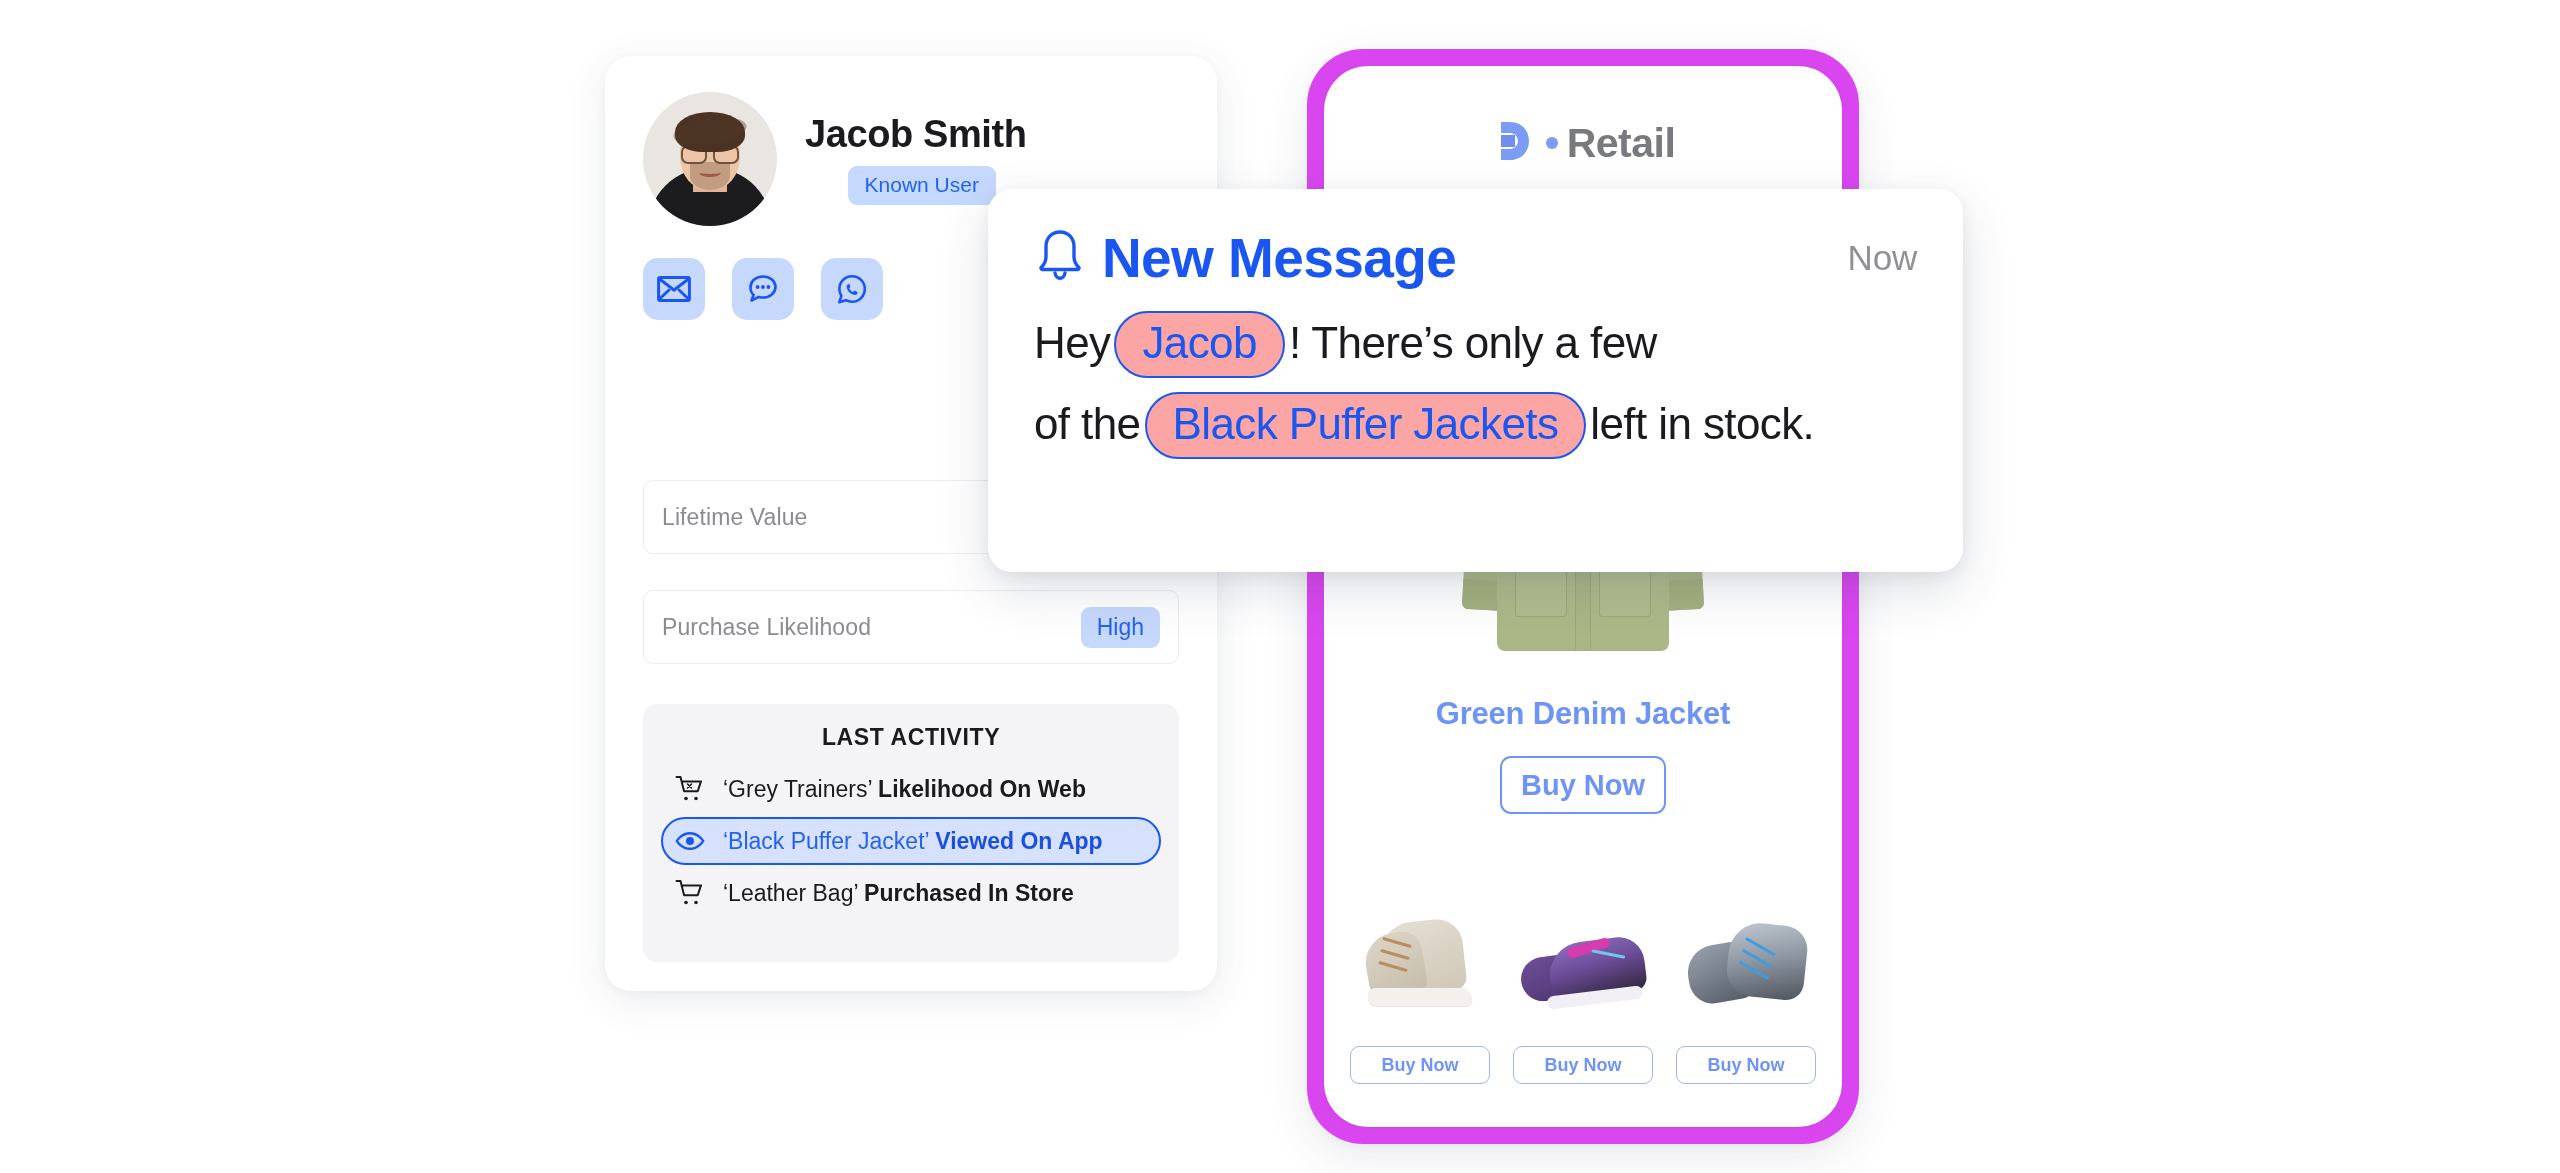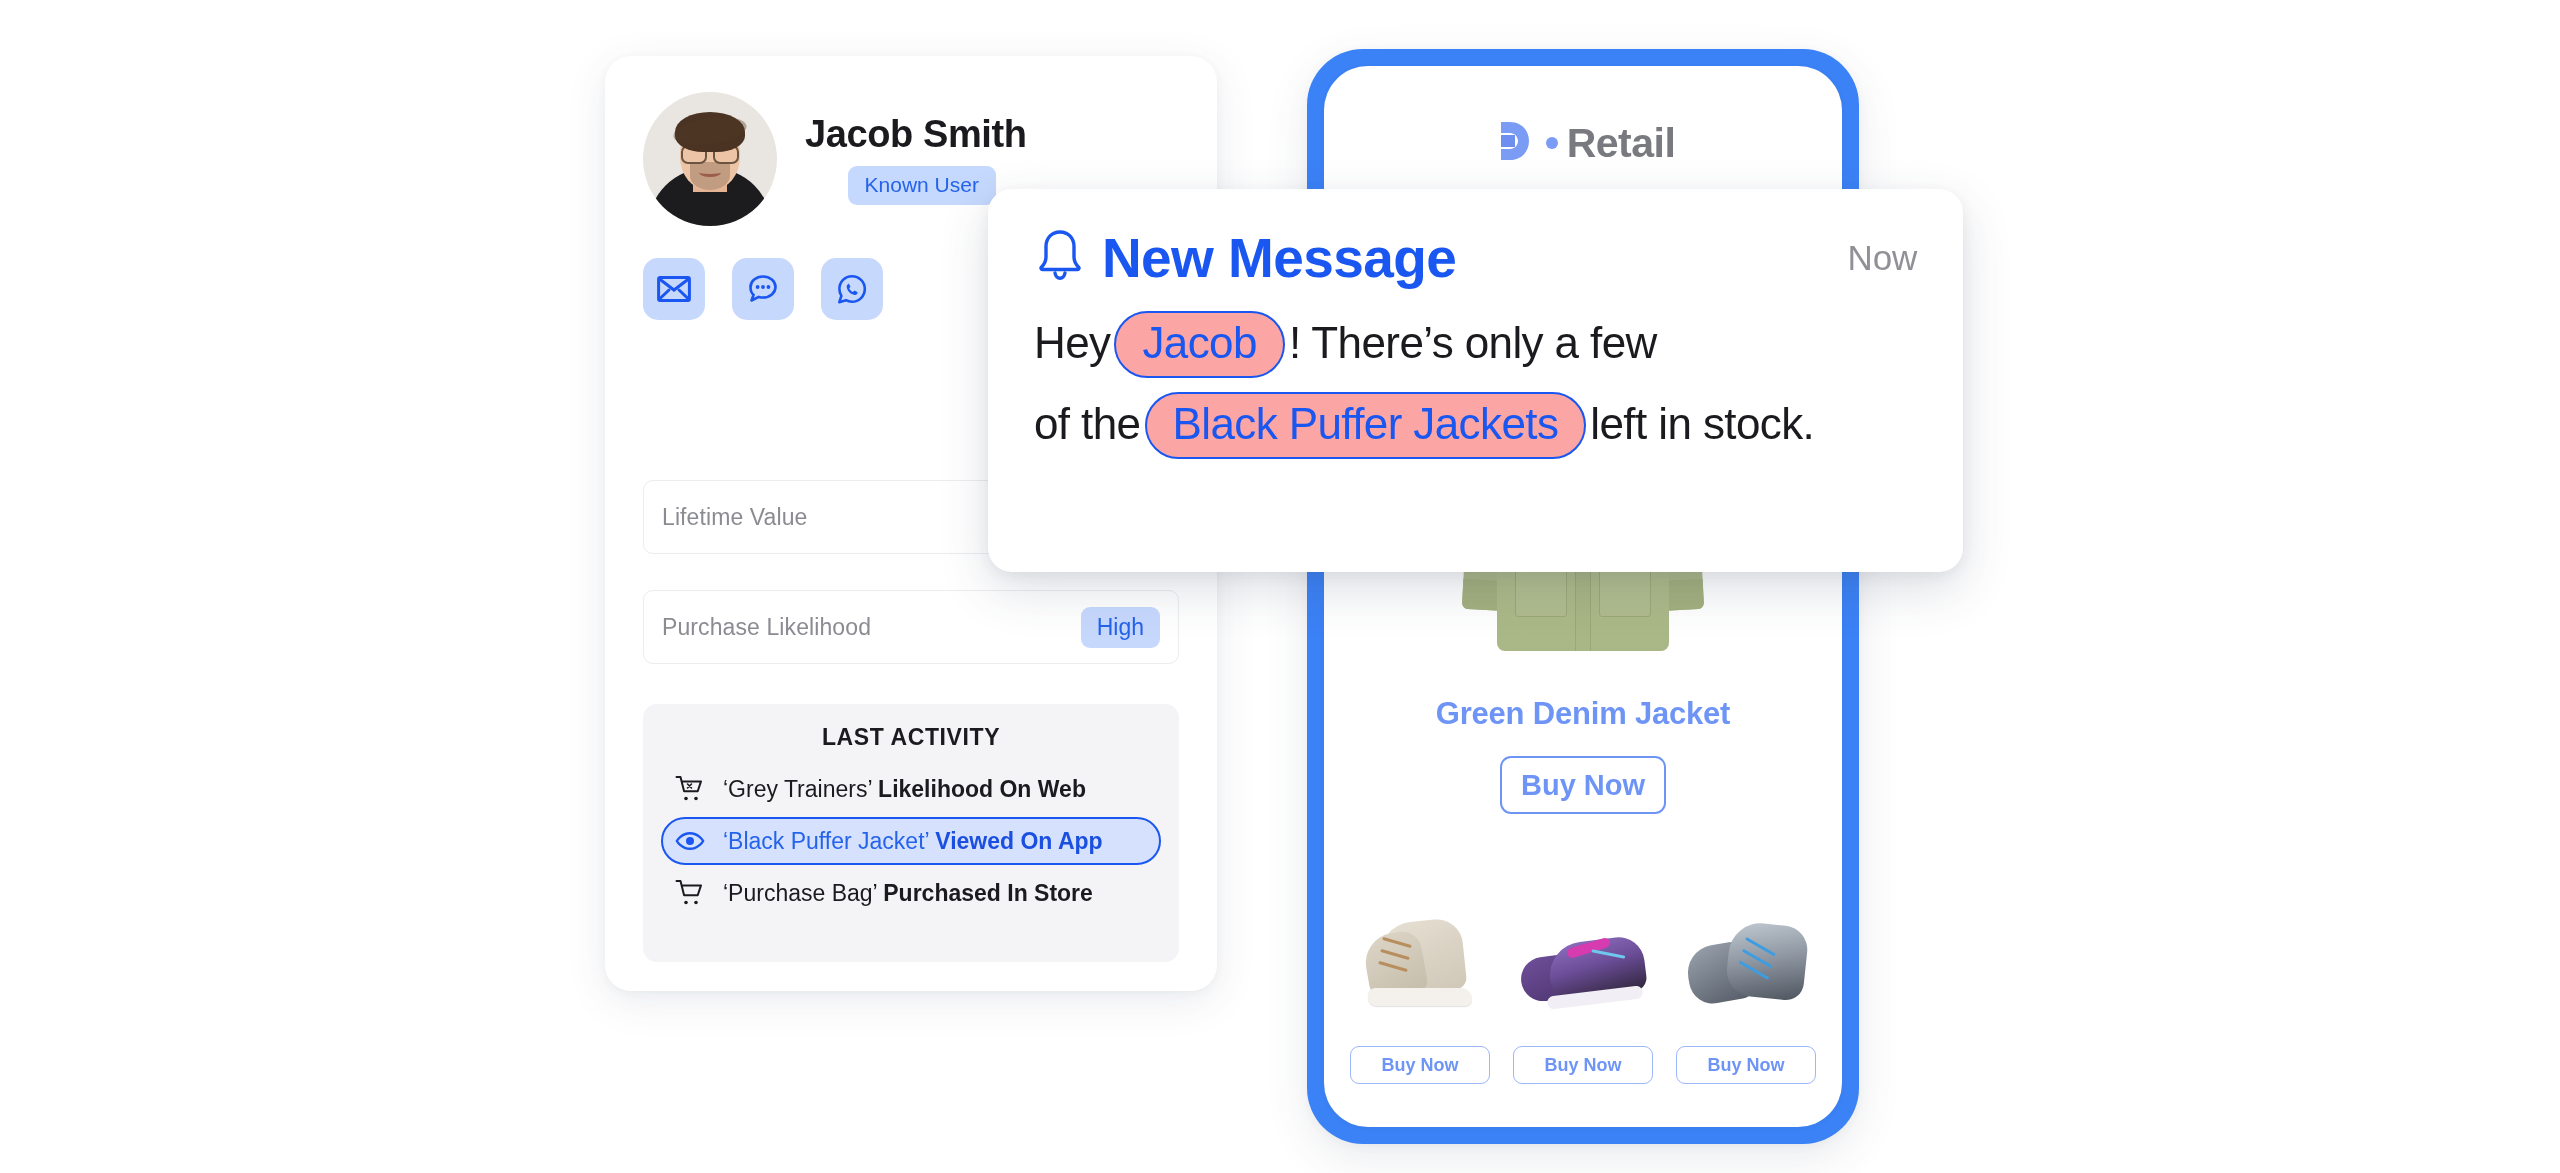--- a/index.html
+++ b/index.html
@@ -255,21 +255,21 @@
   }
   .activity-item.highlight .act-text b { color: #1a4fe0; }
 
   
   #phone-outer {
     position: absolute;
     left: 1307px;
     top: 38px;
     width: 552px;
     height: 1095px;
-    background: #3b82f6;
+    background: #d946ef;
     border-radius: 56px;
     box-shadow: 0 14px 44px rgba(60,70,100,0.11), 0 2px 10px rgba(60,70,100,0.05);
   }
   #phone-screen {
     position: absolute;
     left: 17px;
     top: 17px;
     width: 518px;
     height: 1061px;
     background: #ffffff;
@@ -645,21 +645,21 @@
       </div>
 
       <div class="activity-item">
         <span class="act-icon">
           <svg width="30" height="28" viewBox="0 0 30 28" fill="none">
             <path d="M1.5 2h4l3.6 14.2h13.6L26 6.4H7" stroke="#1b1b1f" stroke-width="2" stroke-linecap="round" stroke-linejoin="round"></path>
             <circle cx="11" cy="23.5" r="1.8" fill="#1b1b1f"></circle>
             <circle cx="21" cy="23.5" r="1.8" fill="#1b1b1f"></circle>
           </svg>
         </span>
-        <span class="act-text"><span>‘Purchase Bag’</span> <b>Purchased In Store</b></span>
+        <span class="act-text"><span>‘Leather Bag’</span> <b>Purchased In Store</b></span>
       </div>
     </div>
   </div>
 
   <div id="phone-outer">
     <div id="phone-screen">
 
       <div id="retail-logo">
         <span id="retail-logo-mark">
           <svg width="46" height="46" viewBox="0 0 46 46" fill="none">

